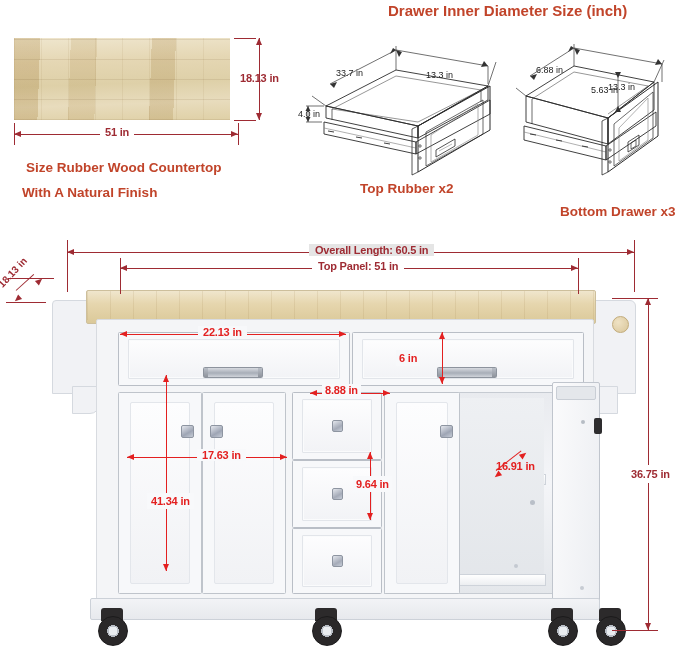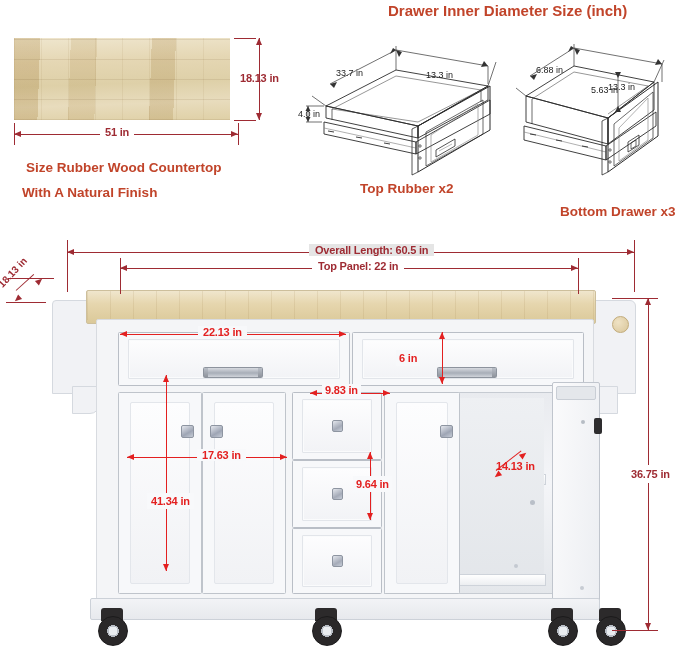--- a/index.html
+++ b/index.html
@@ -328,21 +328,21 @@
   <div class="arw arw-r" style="left:627px;top:248.5px;"></div>
   <div class="dimtxt abs" style="left:285px;top:244px;background:#e5e5e5;padding:0 6px;margin-left:24px;">Overall Length: 60.5 in</div>
 </div>
 
 <div class="abs">
   <div class="tick" style="left:120px;top:258px;height:36px;"></div>
   <div class="tick" style="left:578px;top:258px;height:36px;"></div>
   <div class="hline" style="left:120px;top:268px;width:458px;"></div>
   <div class="arw arw-l" style="left:120px;top:264.5px;"></div>
   <div class="arw arw-r" style="left:571px;top:264.5px;"></div>
-  <div class="dimtxt abs" style="left:312px;top:260px;background:#fff;padding:0 6px;">Top Panel: 22 in</div>
+  <div class="dimtxt abs" style="left:312px;top:260px;background:#fff;padding:0 6px;">Top Panel: 51 in</div>
 </div>
 
 <div class="abs">
   <div class="htick" style="left:8px;top:278px;width:46px;"></div>
   <div class="htick" style="left:6px;top:302px;width:40px;"></div>
   <div class="hline" style="left:16px;top:290px;width:24px;transform:rotate(-42deg);transform-origin:left center;"></div>
   <div class="arw arw-r" style="left:36px;top:278px;transform:rotate(-42deg);"></div>
   <div class="arw arw-l" style="left:14px;top:296px;transform:rotate(-42deg);"></div>
   <div class="dimtxt-sm abs" style="left:-4px;top:282px;transform:rotate(-47deg);transform-origin:left top;">18.13 in</div>
 </div>
@@ -381,28 +381,28 @@
   <div class="vline br" style="left:166px;top:375px;height:196px;"></div>
   <div class="arw arw-u br" style="left:162.5px;top:375px;"></div>
   <div class="arw arw-d br" style="left:162.5px;top:564px;"></div>
   <div class="dimtxt br abs" style="left:147px;top:493px;background:#f8f9fb;padding:2px 4px;">41.34 in</div>
 </div>
 
 <div class="abs">
   <div class="hline br" style="left:310px;top:393px;width:80px;"></div>
   <div class="arw arw-l br" style="left:310px;top:389.5px;"></div>
   <div class="arw arw-r br" style="left:383px;top:389.5px;"></div>
-  <div class="dimtxt br abs" style="left:322px;top:384px;background:#f8f9fb;padding:0 3px;">9.83 in</div>
+  <div class="dimtxt br abs" style="left:322px;top:384px;background:#f8f9fb;padding:0 3px;">8.88 in</div>
 </div>
 
 <div class="abs">
   <div class="vline br" style="left:370px;top:452px;height:68px;"></div>
   <div class="arw arw-u br" style="left:366.5px;top:452px;"></div>
   <div class="arw arw-d br" style="left:366.5px;top:513px;"></div>
   <div class="dimtxt br abs" style="left:353px;top:476px;background:#f8f9fb;padding:2px 3px;">9.64 in</div>
 </div>
 
 <div class="abs">
   <div class="hline br" style="left:496px;top:470px;width:32px;transform:rotate(-38deg);transform-origin:left center;"></div>
   <div class="arw arw-r br" style="left:520px;top:452px;transform:rotate(-38deg);"></div>
   <div class="arw arw-l br" style="left:494px;top:472px;transform:rotate(-38deg);"></div>
-  <div class="dimtxt br abs" style="left:496px;top:460px;">14.13 in</div>
+  <div class="dimtxt br abs" style="left:496px;top:460px;">16.91 in</div>
 </div>
 
 </body></html>

